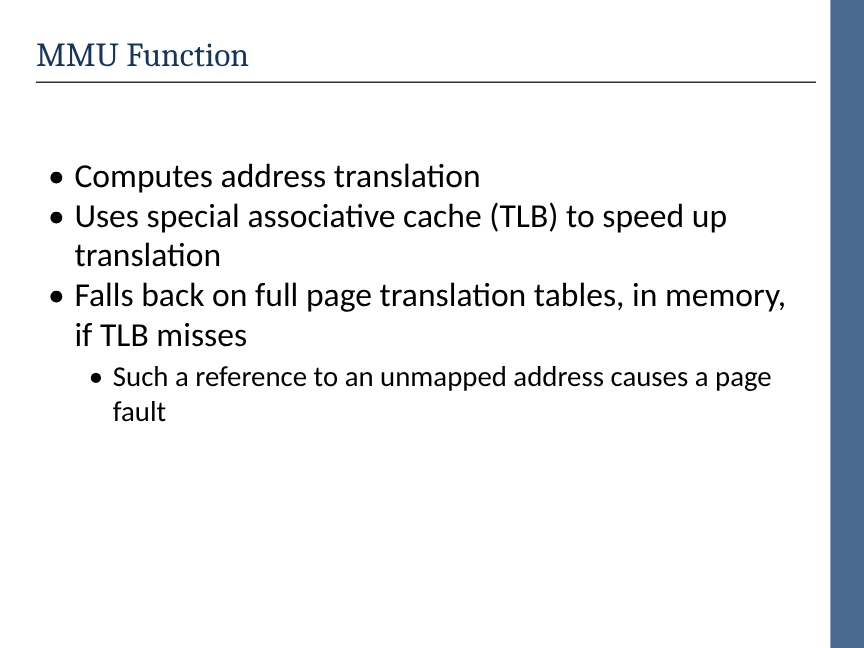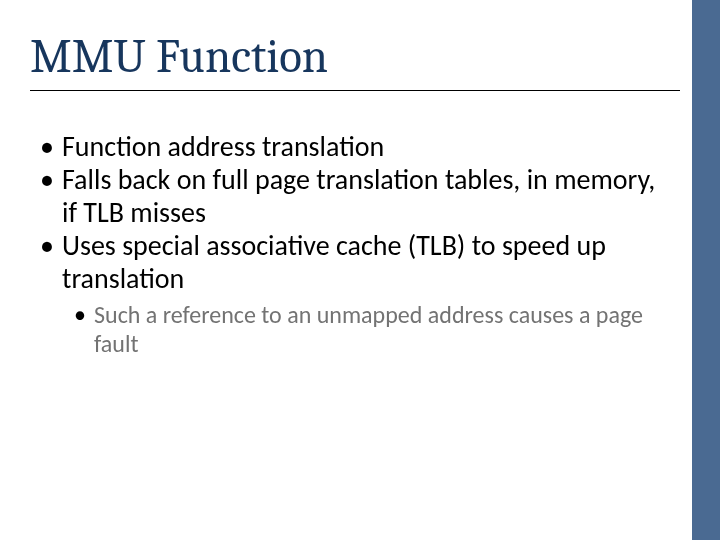--- a/index.html
+++ b/index.html
@@ -22,21 +22,21 @@
     background: #4a6a92;
   }
   .title-wrap {
     position: absolute;
     left: 30px;
     top: 30px;
     right: 40px;
   }
   .title {
     font-family: "Cambria", "Georgia", "Times New Roman", serif;
-    font-size: 47px;
+    font-size: 28px;
     color: #17365d;
     margin: 0 0 6px 0;
     font-weight: 400;
   }
   .title-underline {
     height: 1px;
     background: #000;
     width: 100%;
   }
   .body {
@@ -66,21 +66,21 @@
     text-indent: 0;
   }
   ul.sub {
     list-style: none;
     margin: 6px 0 0 0;
     padding: 0 0 0 34px;
   }
   ul.sub > li {
     font-size: 24px;
     line-height: 1.2;
-    color: #737373;
+    color: #000000;
     padding-left: 20px;
     text-indent: -20px;
   }
   ul.sub > li::before {
     content: "•";
     color: #000;
     display: inline-block;
     width: 20px;
     text-indent: 0;
   }
@@ -90,20 +90,20 @@
 
 <div class="side-bar"></div>
 
 <div class="title-wrap">
   <h1 class="title">MMU Function</h1>
   <div class="title-underline"></div>
 </div>
 
 <div class="body">
   <ul class="bullets">
-    <li>Function address translation</li>
+    <li>Computes address translation</li>
+    <li>Uses special associative cache (TLB) to speed up translation</li>
     <li>Falls back on full page translation tables, in memory, if TLB misses</li>
-    <li>Uses special associative cache (TLB) to speed up translation</li>
   </ul>
   <ul class="sub">
     <li>Such a reference to an unmapped address causes a page fault</li>
   </ul>
 </div>
 
 </body></html>

